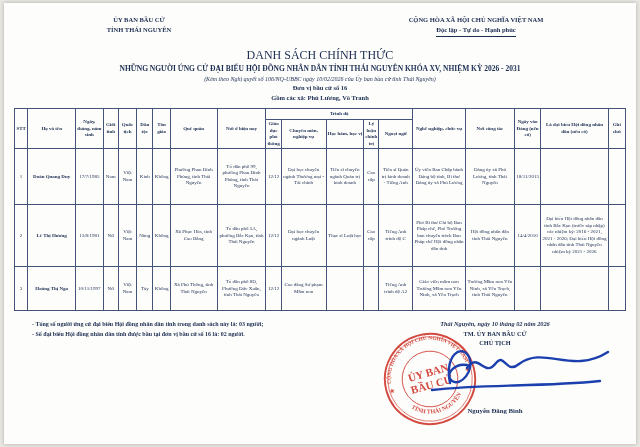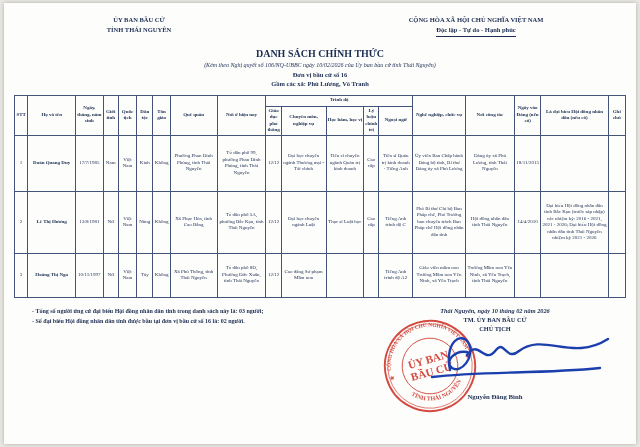--- a/index.html
+++ b/index.html
@@ -18,21 +18,21 @@
     box-sizing:border-box;
     padding:8px 10px 0 10px;
   }
   
   .doc-head{display:flex;justify-content:space-between;margin-top:4px;}
   .head-left{width:250px;text-align:center;font-weight:bold;font-size:6.5px;line-height:1.5;}
   .head-right{width:300px;text-align:center;font-weight:bold;font-size:6.5px;line-height:1.5;}
   .motto{display:inline-block;border-bottom:1px solid #1c2d52;padding-bottom:1px;}
   
   .title-block{text-align:center;margin-top:10px;line-height:1.45;}
-  .t1{font-size:10px;font-weight:bold;text-align:center;}
+  .t1{font-size:12px;font-weight:normal;text-align:center;}
   .t2{font-size:7.5px;font-weight:bold;}
   .t3{font-size:6px;font-style:italic;}
   .t4{font-size:6.5px;font-weight:bold;}
   .t5{font-size:6.5px;font-weight:bold;}
   
   table{border-collapse:collapse;table-layout:fixed;width:100%;margin-top:6px;}
   th,td{
     border:0.5px solid #44537a;
     padding:1px 1px;
     text-align:center;
@@ -72,20 +72,21 @@
       <div>TỈNH THÁI NGUYÊN</div>
     </div>
     <div class="head-right">
       <div>CỘNG HÒA XÃ HỘI CHỦ NGHĨA VIỆT NAM</div>
       <div><span class="motto">Độc lập - Tự do - Hạnh phúc</span></div>
     </div>
   </div>
 
   <div class="title-block">
     <div class="t1">DANH SÁCH CHÍNH THỨC</div>
+    <div class="t2">NHỮNG NGƯỜI ỨNG CỬ ĐẠI BIỂU HỘI ĐỒNG NHÂN DÂN TỈNH THÁI NGUYÊN KHÓA XV, NHIỆM KỲ 2026 - 2031</div>
     <div class="t3">(Kèm theo Nghị quyết số 106/NQ-UBBC ngày 10/02/2026 của Ủy ban bầu cử tỉnh Thái Nguyên)</div>
     <div class="t4">Đơn vị bầu cử số 16</div>
     <div class="t5">Gồm các xã: Phú Lương, Vô Tranh</div>
   </div>
 
   <table>
     <colgroup>
       <col style="width:13px">
         <col style="width:47px">
         <col style="width:27px">

